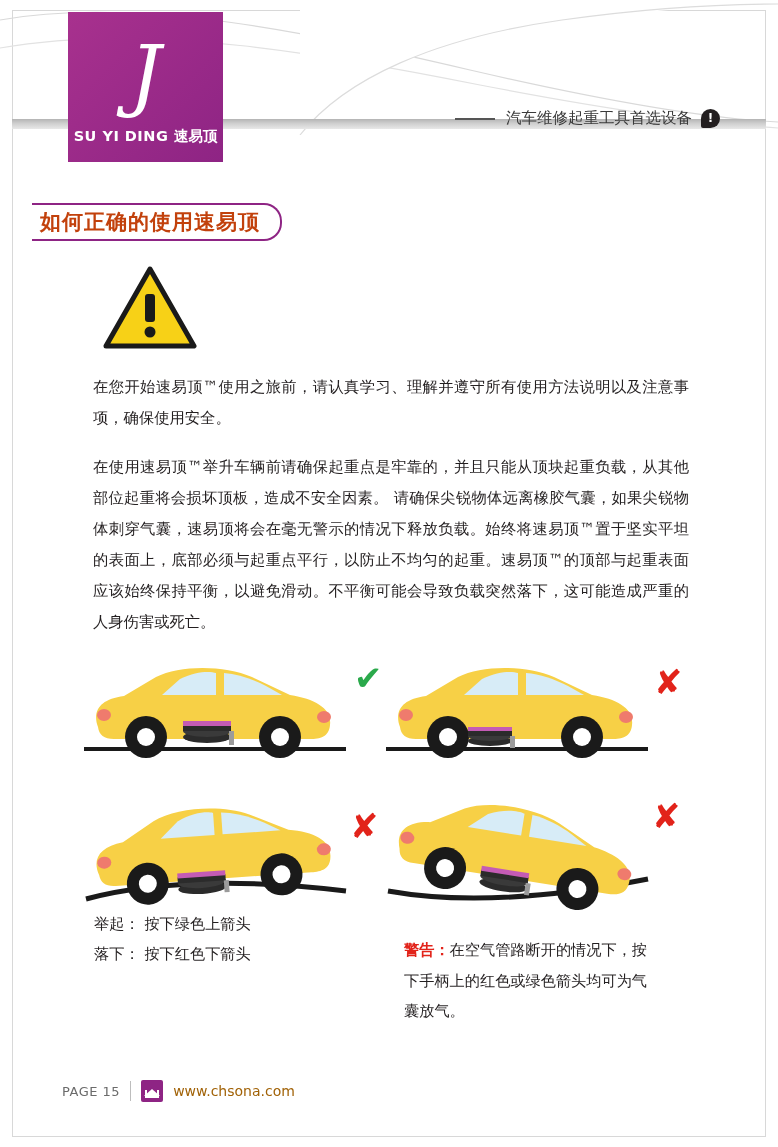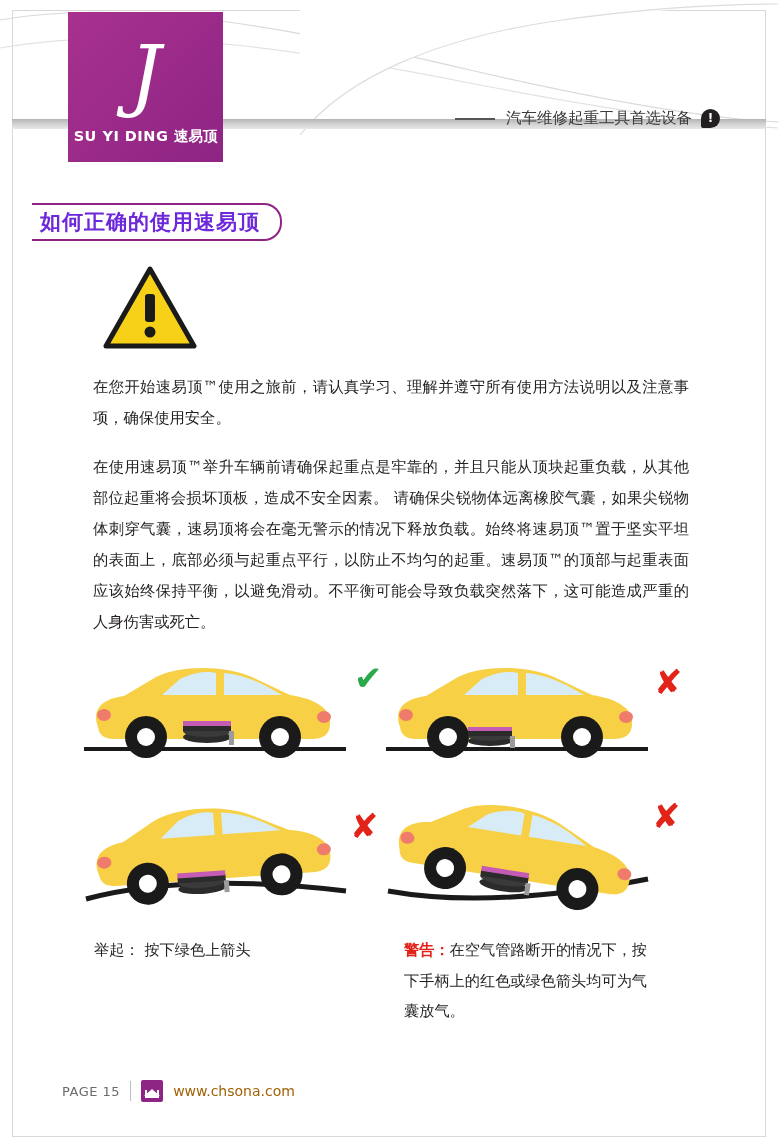--- a/index.html
+++ b/index.html
@@ -114,21 +114,21 @@
     padding: 0 20px 0 8px;
     border: 2px solid #8e2484;
     border-radius: 0 18px 18px 0;
     border-left: none;
     display: flex;
     align-items: center;
   }
   .section-title .txt {
     font-size: 21px;
     font-weight: bold;
-    color: #6d28d9;
+    color: #c2410c;
     letter-spacing: 1px;
   }
 
   
   .warn-tri {
     position: absolute;
     left: 103px; top: 266px;
     width: 94px; height: 84px;
   }
 
@@ -159,21 +159,21 @@
     font-size: 34px;
     font-weight: bold;
     line-height: 34px;
   }
   .mark-ok { color: #2aa94b; }
   .mark-no { color: #e2231a; }
 
   
   .cap-left {
     position: absolute;
-    left: 94px; top: 935px;
+    left: 94px; top: 909px;
     font-size: 15.2px;
     line-height: 30px;
     color: #231f20;
   }
   .cap-right {
     position: absolute;
     left: 404px; top: 935px;
     width: 250px;
     font-size: 15.2px;
     line-height: 30px;
@@ -366,20 +366,21 @@
         <rect x="98" y="80" width="48" height="6" fill="#2b2b2b"></rect>
         <rect x="98" y="76" width="48" height="5" fill="#c45bb5"></rect>
         <rect x="144" y="86" width="5" height="12" fill="#9b9b9b"></rect>
       </g>
     </svg>
     <span class="mark mark-no" style="left:266px; top:4px;">✘</span>
   </div>
 
   <div class="cap-left">
     <div>举起： 按下绿色上箭头</div>
+    <div>落下： 按下红色下箭头</div>
   </div>
 
   <div class="cap-right">
     <span class="warn-label">警告：</span><span>在空气管路断开的情况下，按下手柄上的红色或绿色箭头均可为气囊放气。</span>
   </div>
 
   <div class="footer">
     <span class="footer-page">PAGE 15</span>
     <span class="footer-sep"></span>
     <span class="footer-icon"></span>

